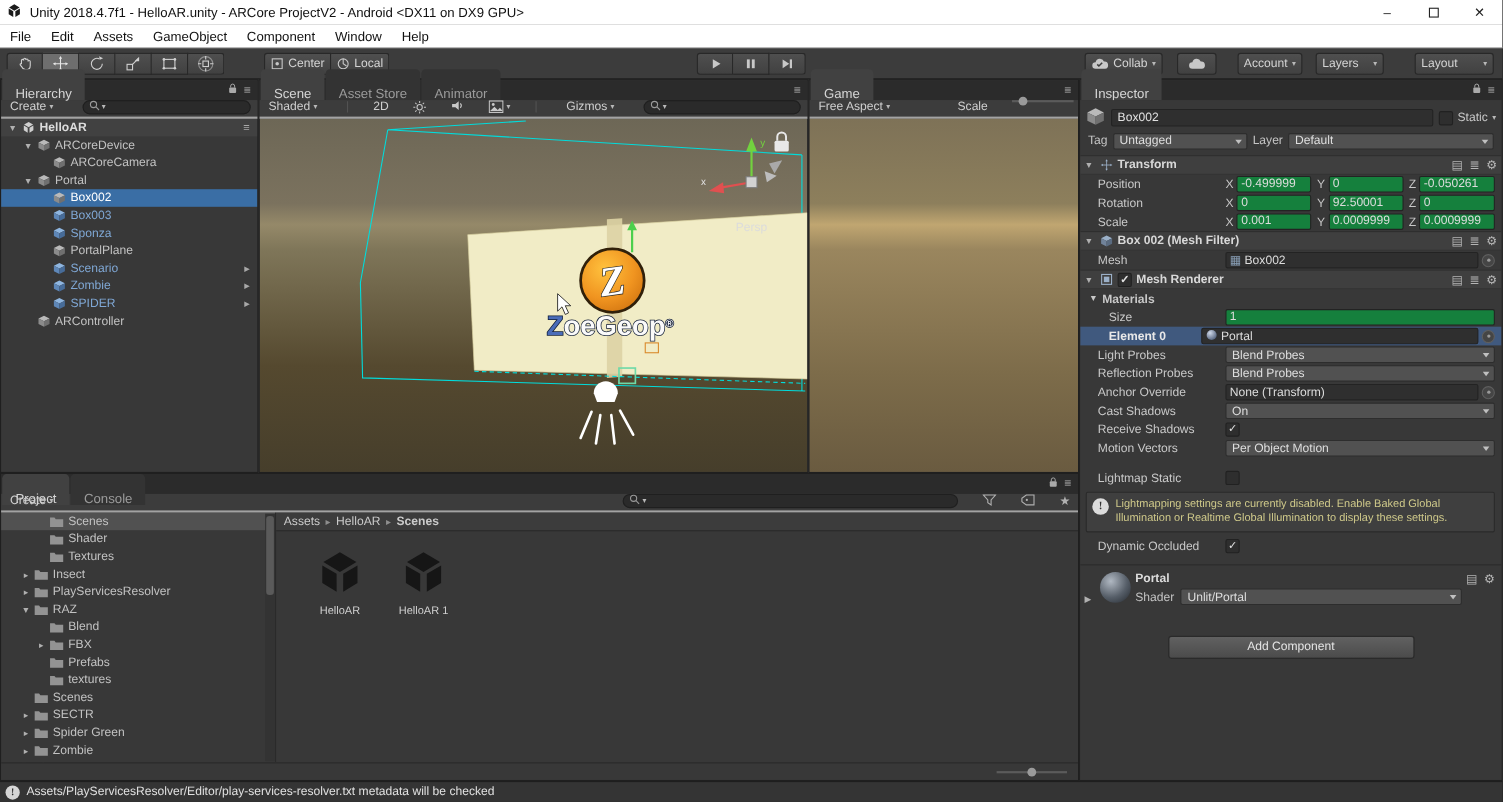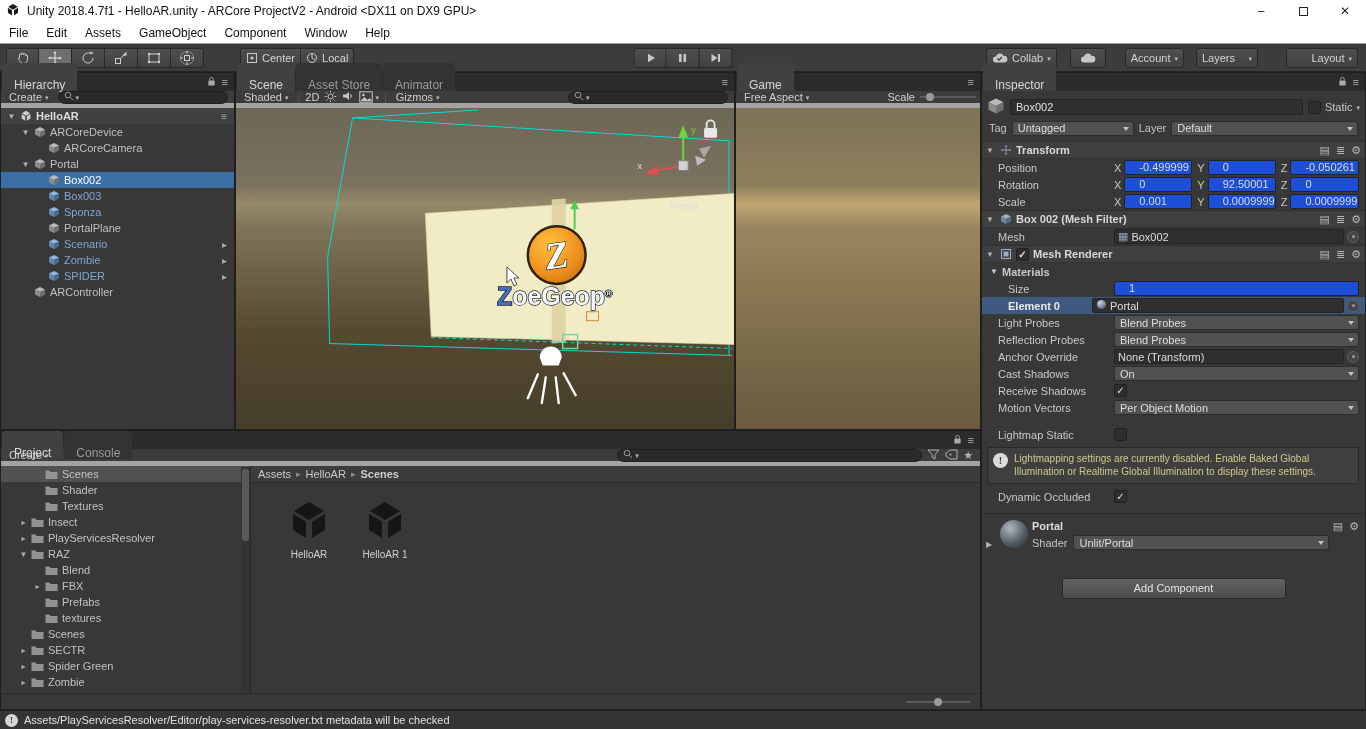--- a/index.html
+++ b/index.html
@@ -25,21 +25,21 @@
 .tbtn.active{background:#6e6e6e}
 .dd-arrow{font-size:7px;color:#b9b9b9;line-height:1}
 .right-tools{position:absolute;right:8px;top:4px;display:flex;align-items:center}
 
 
 .panel{position:absolute;background:#383838;border:1px solid #1f1f1f}
 .tabbar{height:18px;background:#2b2b2b;display:flex;align-items:flex-end;padding-left:1px}
 .tab{height:17px;line-height:17px;padding:14px 12px;background:#333;color:#9b9b9b;border-radius:4px 4px 0 0;margin-right:1px;font-size:12px;white-space:nowrap}
 .tab.active{background:#414141;color:#d6d6d6}
 .pane-icons{margin-left:auto;display:flex;align-items:center;gap:6px;padding:0 6px;height:100%;color:#b5b5b5}
-.subbar{height:17px;background:#3c3c3c;border-bottom:5px solid #a3a3a3;display:flex;align-items:center;padding:0 4px;gap:5px;color:#cfcfcf}
+.subbar{height:17px;background:#3c3c3c;border-bottom:2px solid #a3a3a3;display:flex;align-items:flex-start;padding:0 4px;gap:22px;color:#cfcfcf}
 .create-btn{display:flex;align-items:center;gap:3px;padding:0 4px;color:#cfcfcf}
 .search{height:13px;background:#2a2a2a;border:1px solid #1f1f1f;border-radius:7px;display:flex;align-items:center;padding:0 5px;gap:2px}
 .tree{position:absolute;left:0;right:0;bottom:0;top:35px;overflow:hidden}
 .t-row{height:16px;display:flex;align-items:center;color:#c2c2c2;white-space:nowrap;padding-right:2px}
 .t-row .fold{width:13px;font-size:8px;color:#b0b0b0;text-align:center;flex:none}
 .t-row .icon{width:15px;display:flex;justify-content:center;align-items:center;flex:none;margin-right:3px}
 .t-row.selected{background:#3a6ea5;color:#fff}
 .t-row.graysel{background:#515151}
 .t-row.prefab{color:#7fa7d4}
 .t-row.scene-head{background:#414141;font-weight:bold;color:#dcdcdc}
@@ -65,21 +65,21 @@
 .dd-text{overflow:hidden;white-space:nowrap}
 .comp-head{height:18px;display:flex;align-items:center;background:#3f3f3f;border-top:1px solid #2e2e2e;border-bottom:1px solid #343434;gap:4px;padding:0 4px;font-weight:bold;color:#d8d8d8}
 .comp-head .fold{font-size:8px;width:10px;color:#b0b0b0;font-weight:normal}
 .cicon{display:flex;align-items:center}
 .comp-icons{margin-left:auto;display:flex;gap:6px;color:#b5b5b5;font-size:11px;font-weight:normal}
 .p-row{min-height:17px;display:flex;align-items:center;padding:0 6px 0 16px;color:#c8c8c8}
 .p-row.rowsel{background:#40597e}
 .p-label{width:116px;flex:none;overflow:hidden;white-space:nowrap}
 .axis{display:flex;flex:1;gap:5px;min-width:0}
 .unit{display:flex;align-items:center;gap:3px;flex:1;min-width:0}
-.tfield{height:15px;background:#1d4ed8;border:1px solid #232323;border-radius:2px;padding:0 14px;line-height:13px;color:#dcdcdc;overflow:hidden;white-space:nowrap;flex:1;min-width:0}
+.tfield{height:15px;background:#15803d;border:1px solid #232323;border-radius:2px;padding:0 3px;line-height:13px;color:#dcdcdc;overflow:hidden;white-space:nowrap;flex:1;min-width:0}
 .objfield{flex:1;height:15px;background:#2f2f2f;border:1px solid #232323;border-radius:2px;display:flex;align-items:center;gap:3px;padding:0 3px;color:#dcdcdc;overflow:hidden;min-width:0}
 .picker{width:12px;height:12px;border-radius:50%;background:#454545;border:1px solid #5e5e5e;flex:none;margin-left:3px;position:relative}
 .picker::after{content:"";position:absolute;left:3.5px;top:3.5px;width:3px;height:3px;border-radius:50%;background:#9a9a9a}
 .cb{width:13px;height:13px;background:#2e2e2e;border:1px solid #212121;border-radius:2px;color:#e2e2e2;font-size:10px;line-height:11px;text-align:center;flex:none}
 .helpbox{margin:4px 6px 4px 5px;background:#3f3f3f;border:1px solid #2a2a2a;border-radius:2px;display:flex;gap:6px;padding:5px;color:#cfc98a;font-size:10px;line-height:12.5px}
 .info-i{width:15px;height:15px;border-radius:50%;background:#dcdcdc;color:#333;font-weight:bold;text-align:center;line-height:15px;flex:none;font-size:10px;font-family:"Liberation Serif",serif}
 .mat-block{border-top:1px solid #2b2b2b;margin-top:8px;padding:6px 6px 4px 4px;display:flex;gap:4px}
 .mat-sphere{width:28px;height:28px;border-radius:50%;background:radial-gradient(circle at 35% 30%,#b0b8c2,#565e68 55%,#23282e);flex:none}
 .shader-row{display:flex;align-items:center;gap:6px;margin-top:3px}
 .addcomp{margin:24px auto 0;width:224px;height:21px;background:linear-gradient(#616161,#4b4b4b);border:1px solid #2a2a2a;border-radius:3px;color:#e4e4e4;font-size:11px;text-align:center;line-height:19px}
@@ -226,21 +226,21 @@
           </svg>
         </div>
       <div class="tbtn single" style="margin-right:12px">
           <span>Account</span>
           <span class="dd-arrow">▾</span>
         </div>
       <div class="tbtn single" style="margin-right:28px;min-width:62px;justify-content:space-between">
           <span>Layers</span>
           <span class="dd-arrow">▾</span>
         </div>
-      <div class="tbtn single" style="min-width:72px;justify-content:flex-end">
+      <div class="tbtn single" style="min-width:72px;justify-content:space-between">
           <span>Layout</span>
           <span class="dd-arrow">▾</span>
         </div>
     </div>
   </div>
 
   <div class="panel" id="hierarchy" style="left:0;top:72px;width:235px;height:358px">
     <div class="tabbar">
       <div class="tab active">Hierarchy</div>
       <div class="pane-icons">

